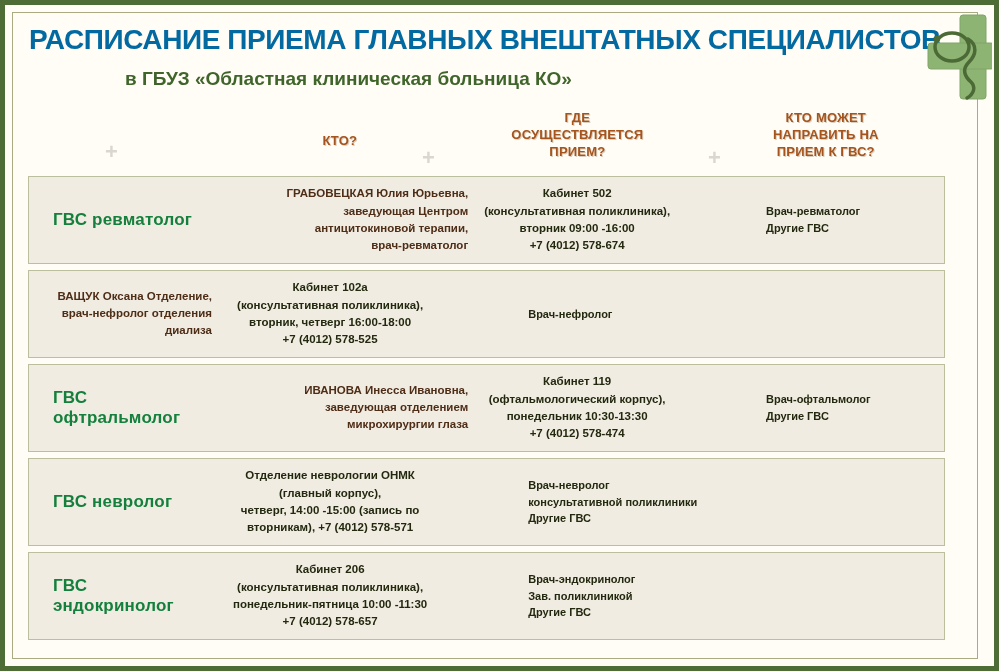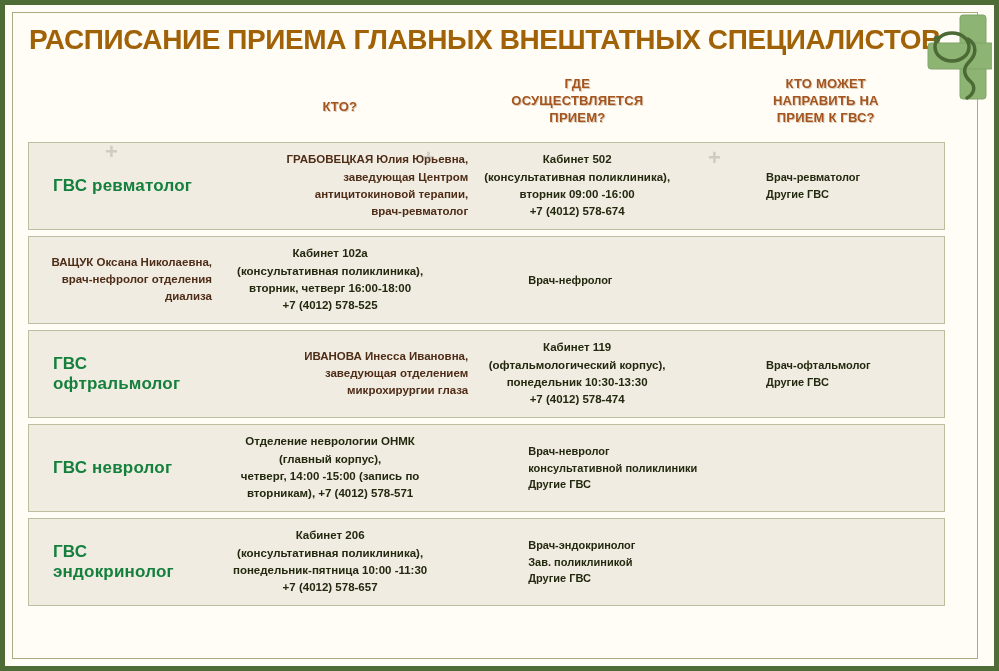--- a/index.html
+++ b/index.html
@@ -6,21 +6,21 @@
   .page {
     position:relative; width:999px; height:671px; box-sizing:border-box;
     border:5px solid #4e6d36; background:#fffdf5; overflow:hidden;
     font-family:"Liberation Sans", sans-serif;
   }
   .inner-frame {
     position:absolute; top:7px; left:7px; right:16px; bottom:7px;
     border:1px solid #a8ac80; pointer-events:none;
   }
   .title {
-    margin:20px 0 0 24px; font-size:28px; font-weight:bold; color:#a16207;
+    margin:20px 0 0 24px; font-size:28px; font-weight:bold; color:#0369a1;
     letter-spacing:-0.4px; line-height:1.1; white-space:nowrap;
   }
   .subtitle {
     margin:12px 0 0 120px; font-size:19px; font-weight:bold; color:#3f652b;
   }
   .grid { display:grid; grid-template-columns:20% 28% 26% 26%; }
   .head-row { margin:10px 49px 0 23px; height:72px; align-items:center; }
   .col-head {
     text-align:center; color:#a5541d; font-weight:bold; font-size:13px;
     line-height:1.3; white-space:pre-line; letter-spacing:0.2px;
@@ -56,20 +56,21 @@
     <svg width="66" height="88" viewBox="0 0 66 88">
       <rect x="34" y="2" width="26" height="84" rx="3" fill="#8eb474" stroke="#80a568" stroke-width="1"></rect>
       <rect x="2" y="30" width="66" height="26" rx="3" fill="#8eb474" stroke="#80a568" stroke-width="1"></rect>
       <ellipse cx="26" cy="34" rx="17" ry="14" fill="none" stroke="#4c6a35" stroke-width="3.5"></ellipse>
       <path d="M 42 26 C 52 32 50 42 43 49 C 36 56 38 63 45 69 C 50 74 48 81 41 85" fill="none" stroke="#4c6a35" stroke-width="3.5" stroke-linecap="round"></path>
       <circle cx="11" cy="26" r="3.2" fill="#4c6a35"></circle>
     </svg>
   </div>
 
   <div class="title">РАСПИСАНИЕ ПРИЕМА ГЛАВНЫХ ВНЕШТАТНЫХ СПЕЦИАЛИСТОВ</div>
+  <div class="subtitle">в ГБУЗ «Областная клиническая больница КО»</div>
 
   <span class="plus-mark" style="left:100px; top:134px;">+</span>
   <span class="plus-mark" style="left:417px; top:140px;">+</span>
   <span class="plus-mark" style="left:703px; top:140px;">+</span>
 
   <div class="grid head-row">
     <div></div>
     <div class="col-head col-head-who">КТО?</div>
     <div class="col-head col-head-where">ГДЕ
 ОСУЩЕСТВЛЯЕТСЯ
@@ -89,21 +90,21 @@
 врач-ревматолог</div>
       <div class="cell cell-where">Кабинет 502
 (консультативная поликлиника),
 вторник 09:00 -16:00
 +7 (4012) 578-674</div>
       <div class="cell cell-refer">Врач-ревматолог
 Другие ГВС</div>
     </div>
 
     <div class="grid row">
-      <div class="cell cell-who">ВАЩУК Оксана Николаевна,
+      <div class="cell cell-who">ВАЩУК Оксана Отделение,
 врач-нефролог отделения диализа</div>
       <div class="cell cell-where">Кабинет 102а
 (консультативная поликлиника),
 вторник, четверг 16:00-18:00
 +7 (4012) 578-525</div>
       <div class="cell cell-refer">Врач-нефролог</div>
     </div>
 
     <div class="grid row">
       <div class="cell-spec">ГВС офтральмолог</div>

